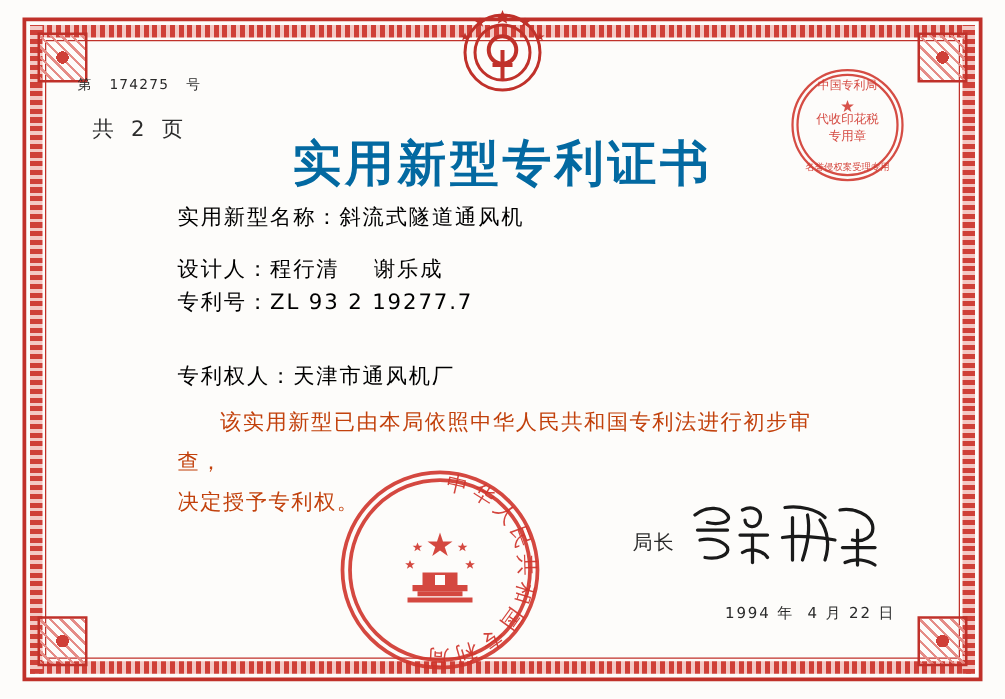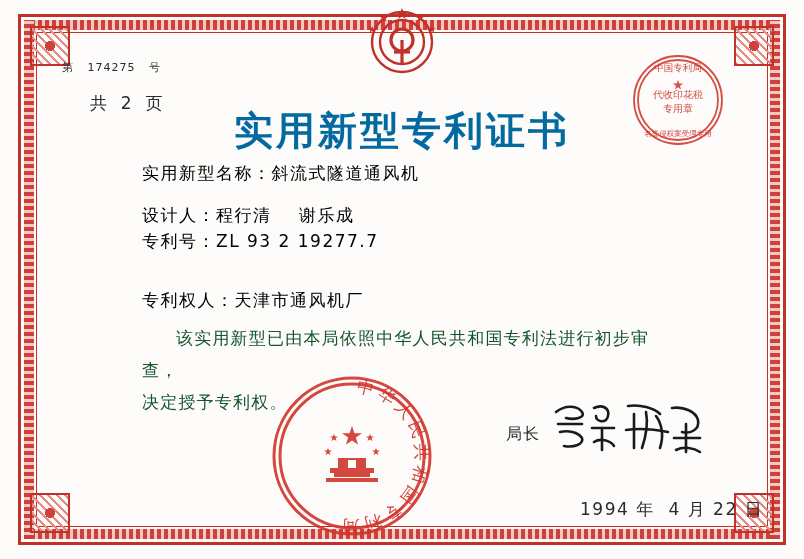--- a/index.html
+++ b/index.html
@@ -104,21 +104,20 @@
     letter-spacing: 1px;
     white-space: pre;
   }
   .page-line {
     position: absolute;
     left: 74px;
     top: 92px;
     font-size: 17px;
     letter-spacing: 1px;
     white-space: pre;
-    margin-left: 16px;
   }
   .doc-title {
     position: absolute;
     left: 50%;
     transform: translateX(-50%);
     top: 104px;
     font-size: 39px;
     font-weight: bold;
     letter-spacing: 3px;
     color: #0369a1;
@@ -139,21 +138,21 @@
   .f5 { top: 289px; }
 
   .para {
     position: absolute;
     left: 142px;
     top: 322px;
     width: 540px;
     font-size: 17px;
     line-height: 32px;
     letter-spacing: 1.2px;
-    color: #14532d;
+    color: #c2410c;
   }
   .para .indent { display: inline-block; width: 34px; }
 
   .signature-label {
     position: absolute;
     left: 506px;
     top: 424px;
     font-size: 16px;
     letter-spacing: 1px;
   }
@@ -161,24 +160,23 @@
     position: absolute;
     left: 548px;
     top: 398px;
     width: 160px;
     height: 60px;
   }
   .date-line {
     position: absolute;
     left: 580px;
     top: 482px;
-    font-size: 17px;
+    font-size: 12px;
     letter-spacing: 1.5px;
     white-space: pre;
-    margin-top: 16px;
   }
 </style>
 </head>
 <body>
 
 <div class="page">
 
   <div class="border-outer"></div>
   <div class="band band-top"></div>
   <div class="band band-bottom"></div>

